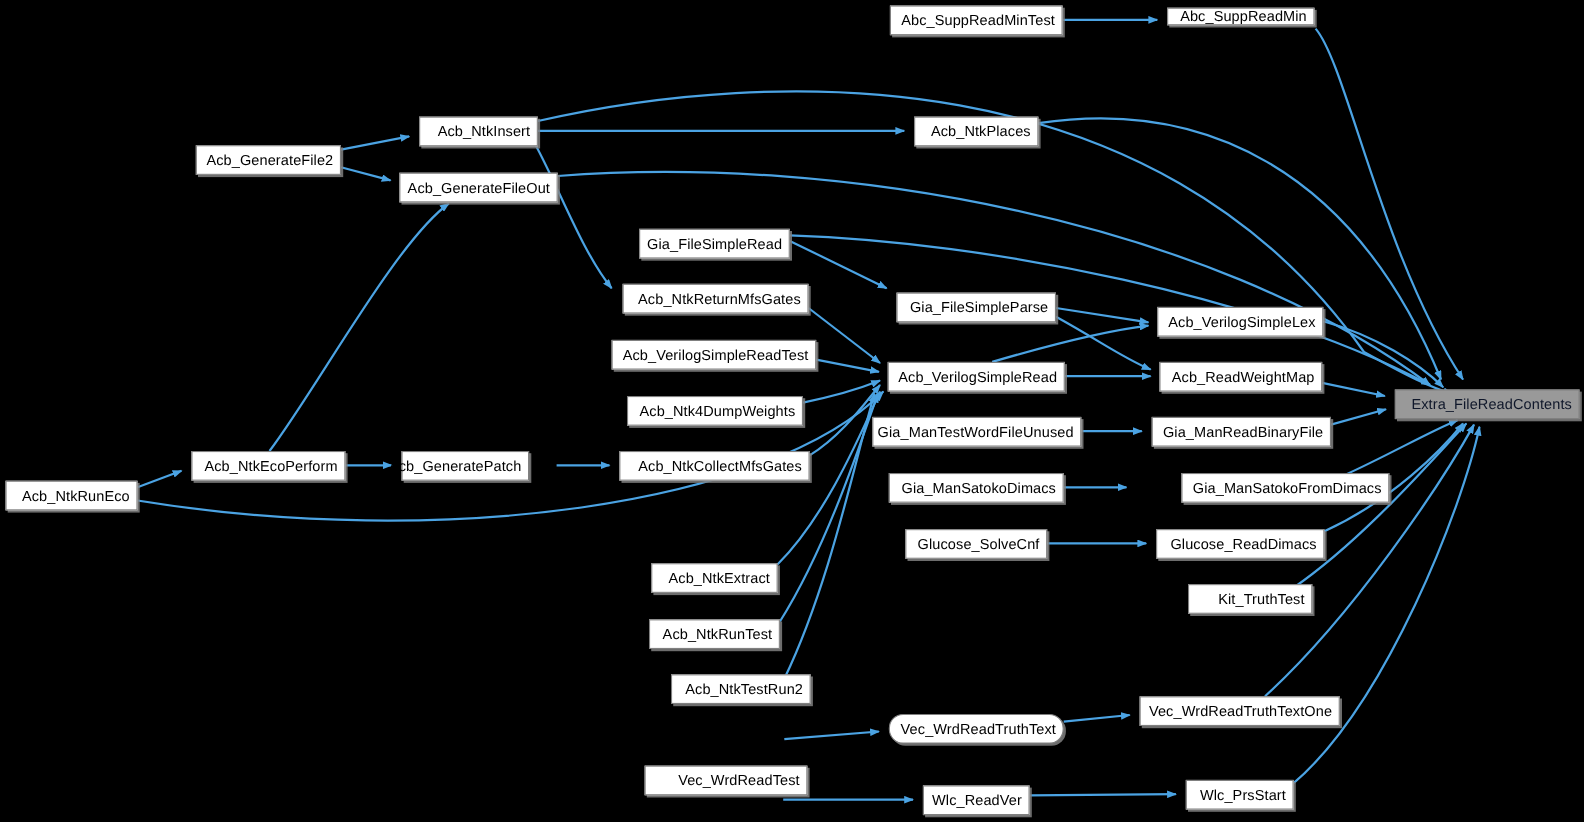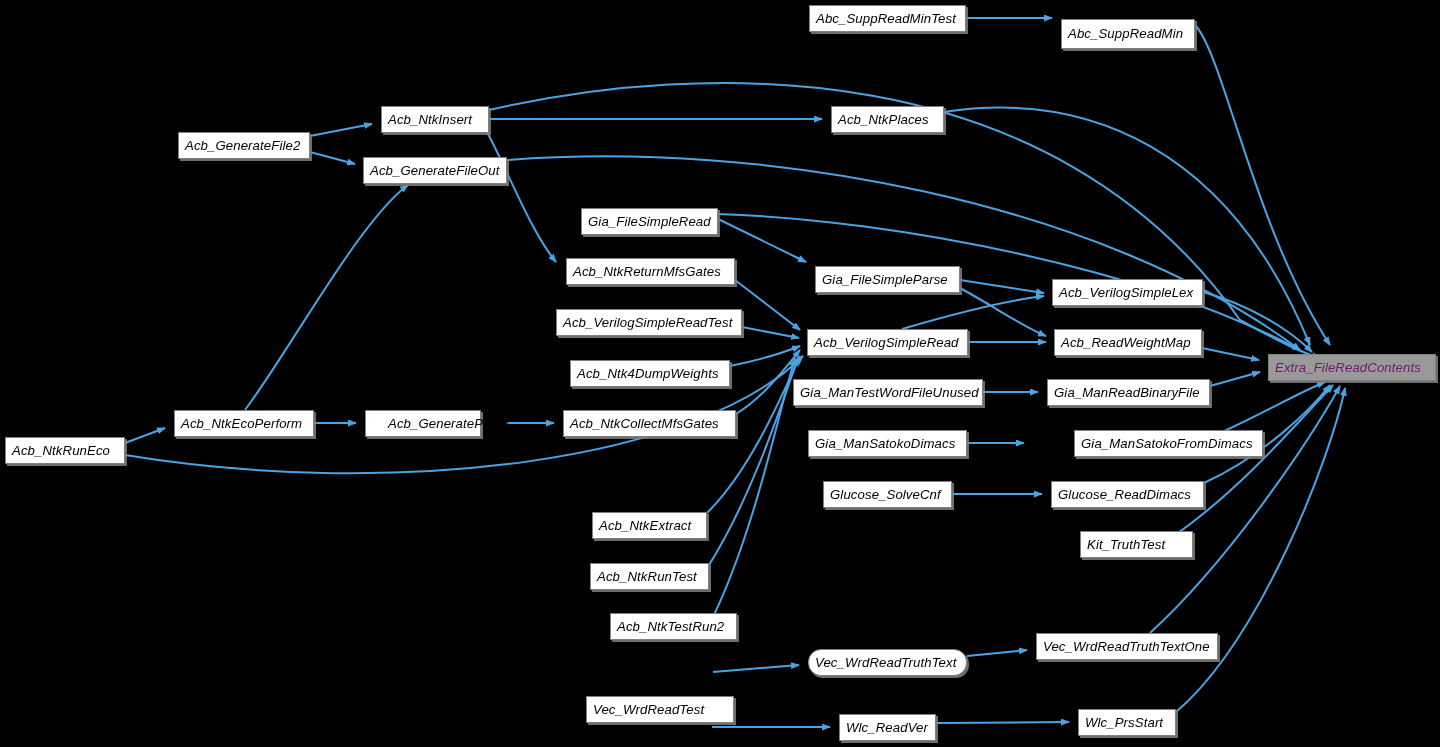--- a/index.html
+++ b/index.html
@@ -25,38 +25,37 @@
     pointer-events: none;
   }
   .node {
     position: absolute;
     box-sizing: border-box;
     background: #ffffff;
     border: 1px solid #808080;
     box-shadow: 2px 2px 0 rgba(128,128,128,0.85);
     display: flex;
     align-items: center;
-    justify-content: flex-start;
+    justify-content: flex-end;
     white-space: nowrap;
     z-index: 5;
-    font-style: italic;
   }
   .node .node-label {
     font-family: "Liberation Sans", sans-serif;
     font-size: 13.2px;
     line-height: 1;
     color: #000000;
     letter-spacing: 0.1px;
     padding: 0 6px;
   }
   .node.highlight {
     background: #999999;
   }
   .node.highlight .node-label {
-    color: #701a75;
+    color: #0f172a;
   }
 </style>
 </head>
 <body>
 
 <div id="graph">
   <svg id="edge-layer" width="1440" height="747" viewBox="0 0 1440 747" xmlns="http://www.w3.org/2000/svg">
     <defs>
       <marker id="arrow" markerWidth="9" markerHeight="7" refX="8" refY="3.5" orient="auto" markerUnits="userSpaceOnUse">
         <path d="M0,0 L9,3.5 L0,7 z" fill="#4ba3e3"></path>
@@ -104,21 +103,21 @@
         <path d="M1150,633 C1230,560 1310,440 1340,386" fill="none" stroke="#4ba3e3" stroke-width="2" marker-end="url(#arrow)"></path>
         <path d="M712,727 L830,727" fill="none" stroke="#4ba3e3" stroke-width="2" marker-end="url(#arrow)"></path>
         <path d="M936,723 L1069,722" fill="none" stroke="#4ba3e3" stroke-width="2" marker-end="url(#arrow)"></path>
         <path d="M1176,712 C1260,640 1330,460 1345,388" fill="none" stroke="#4ba3e3" stroke-width="2" marker-end="url(#arrow)"></path>
       </g>
   </svg>
   <div id="nodes-group">
       <div class="node" style="left: 809px; top: 5px; width: 157px; height: 27px;">
         <span class="node-label">Abc_SuppReadMinTest</span>
       </div>
-      <div class="node" style="left: 1061px; top: 19px; width: 134px; height: 30px;">
+      <div class="node" style="left: 1061px; top: 7px; width: 134px; height: 16px;">
         <span class="node-label">Abc_SuppReadMin</span>
       </div>
       <div class="node" style="left: 381px; top: 106px; width: 108px; height: 27px;">
         <span class="node-label">Acb_NtkInsert</span>
       </div>
       <div class="node" style="left: 831px; top: 106px; width: 113px; height: 27px;">
         <span class="node-label">Acb_NtkPlaces</span>
       </div>
       <div class="node" style="left: 178px; top: 132px; width: 132px; height: 27px;">
         <span class="node-label">Acb_GenerateFile2</span>

